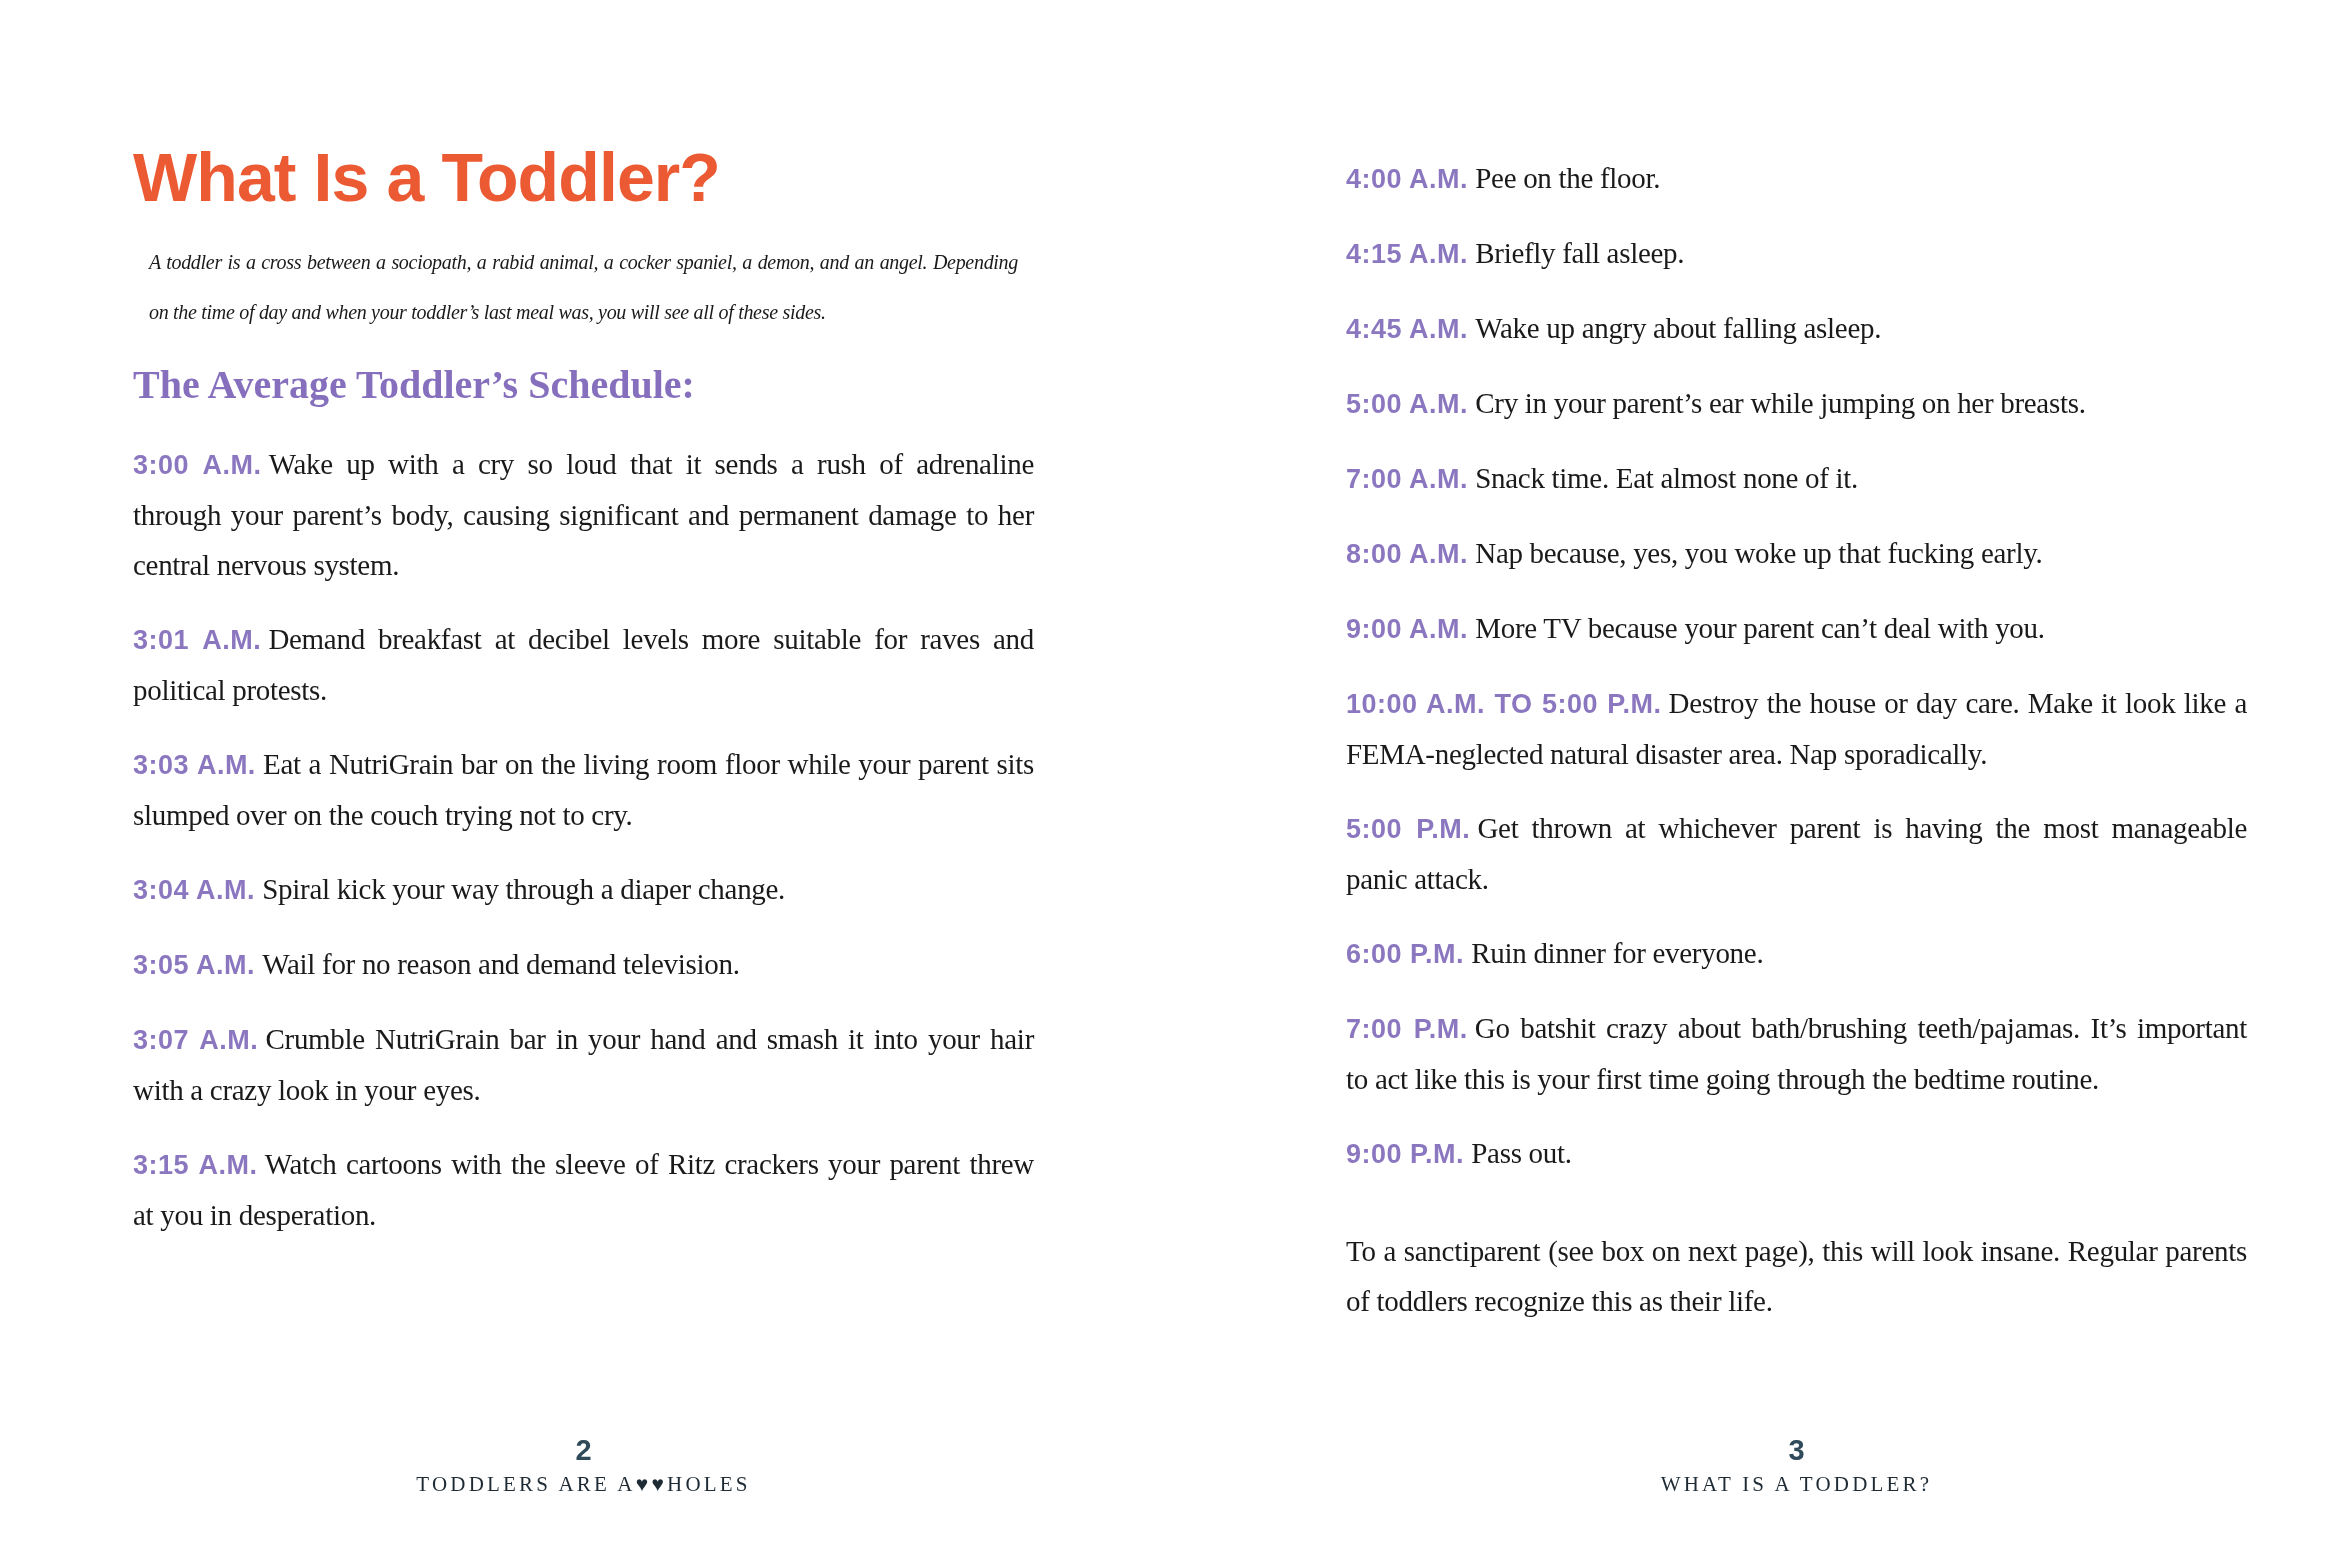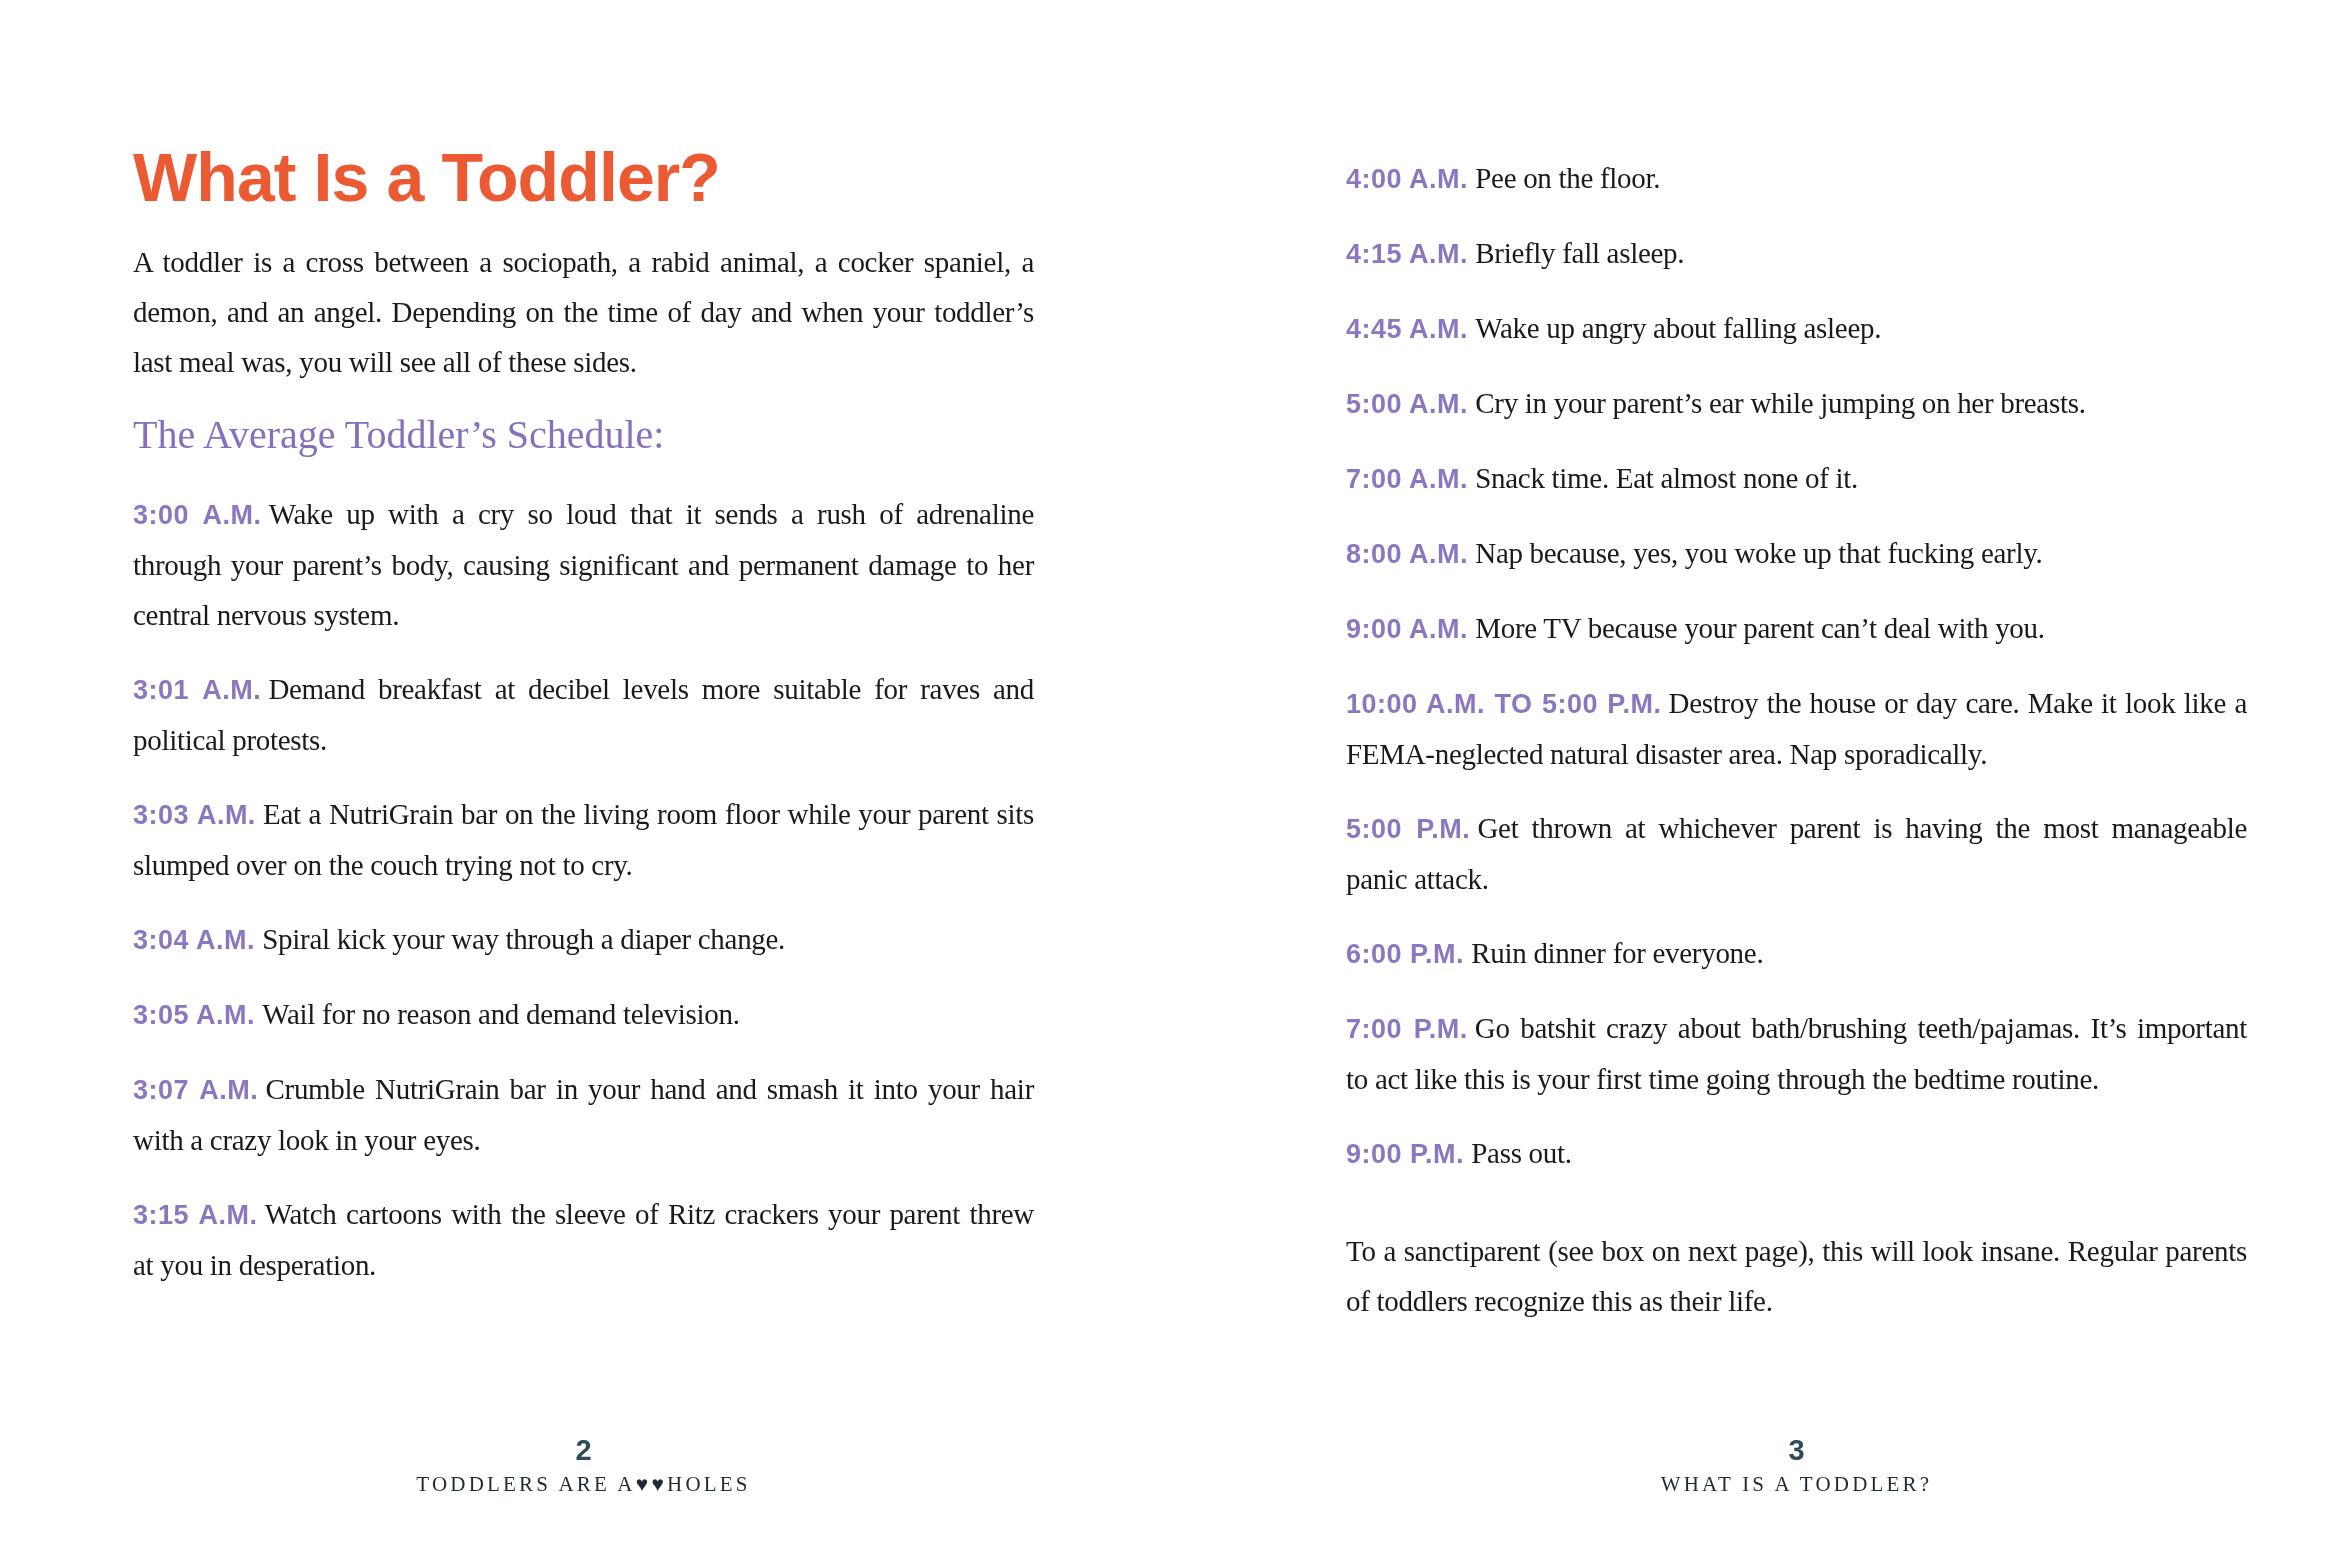--- a/index.html
+++ b/index.html
@@ -26,29 +26,30 @@
   .chapter-title {
     font-family: "Liberation Sans", "DejaVu Sans", sans-serif;
     font-weight: 700;
     font-size: 68px;
     line-height: 1.05;
     letter-spacing: -0.9px;
     color: var(--accent_orange, #EC5A33);
     margin: 0 0 23.4px 0;
   }
   p.body-par {
-    font-size: 29px;
+    font-size: 20px;
     line-height: 50px;
     letter-spacing: -0.3px;
     text-align: justify;
-    margin: 0;
+    margin: 16px;
+    font-style: italic;
   }
   .section-heading {
     font-family: "Liberation Serif", "DejaVu Serif", serif;
-    font-weight: 400;
+    font-weight: 700;
     font-size: 40px;
     line-height: 45px;
     color: var(--accent_purple_dark, #8670BD);
     margin: 25px 0 32px 0;
   }
   p.entry {
     font-size: 29px;
     line-height: 50px;
     letter-spacing: -0.3px;
     text-align: justify;

